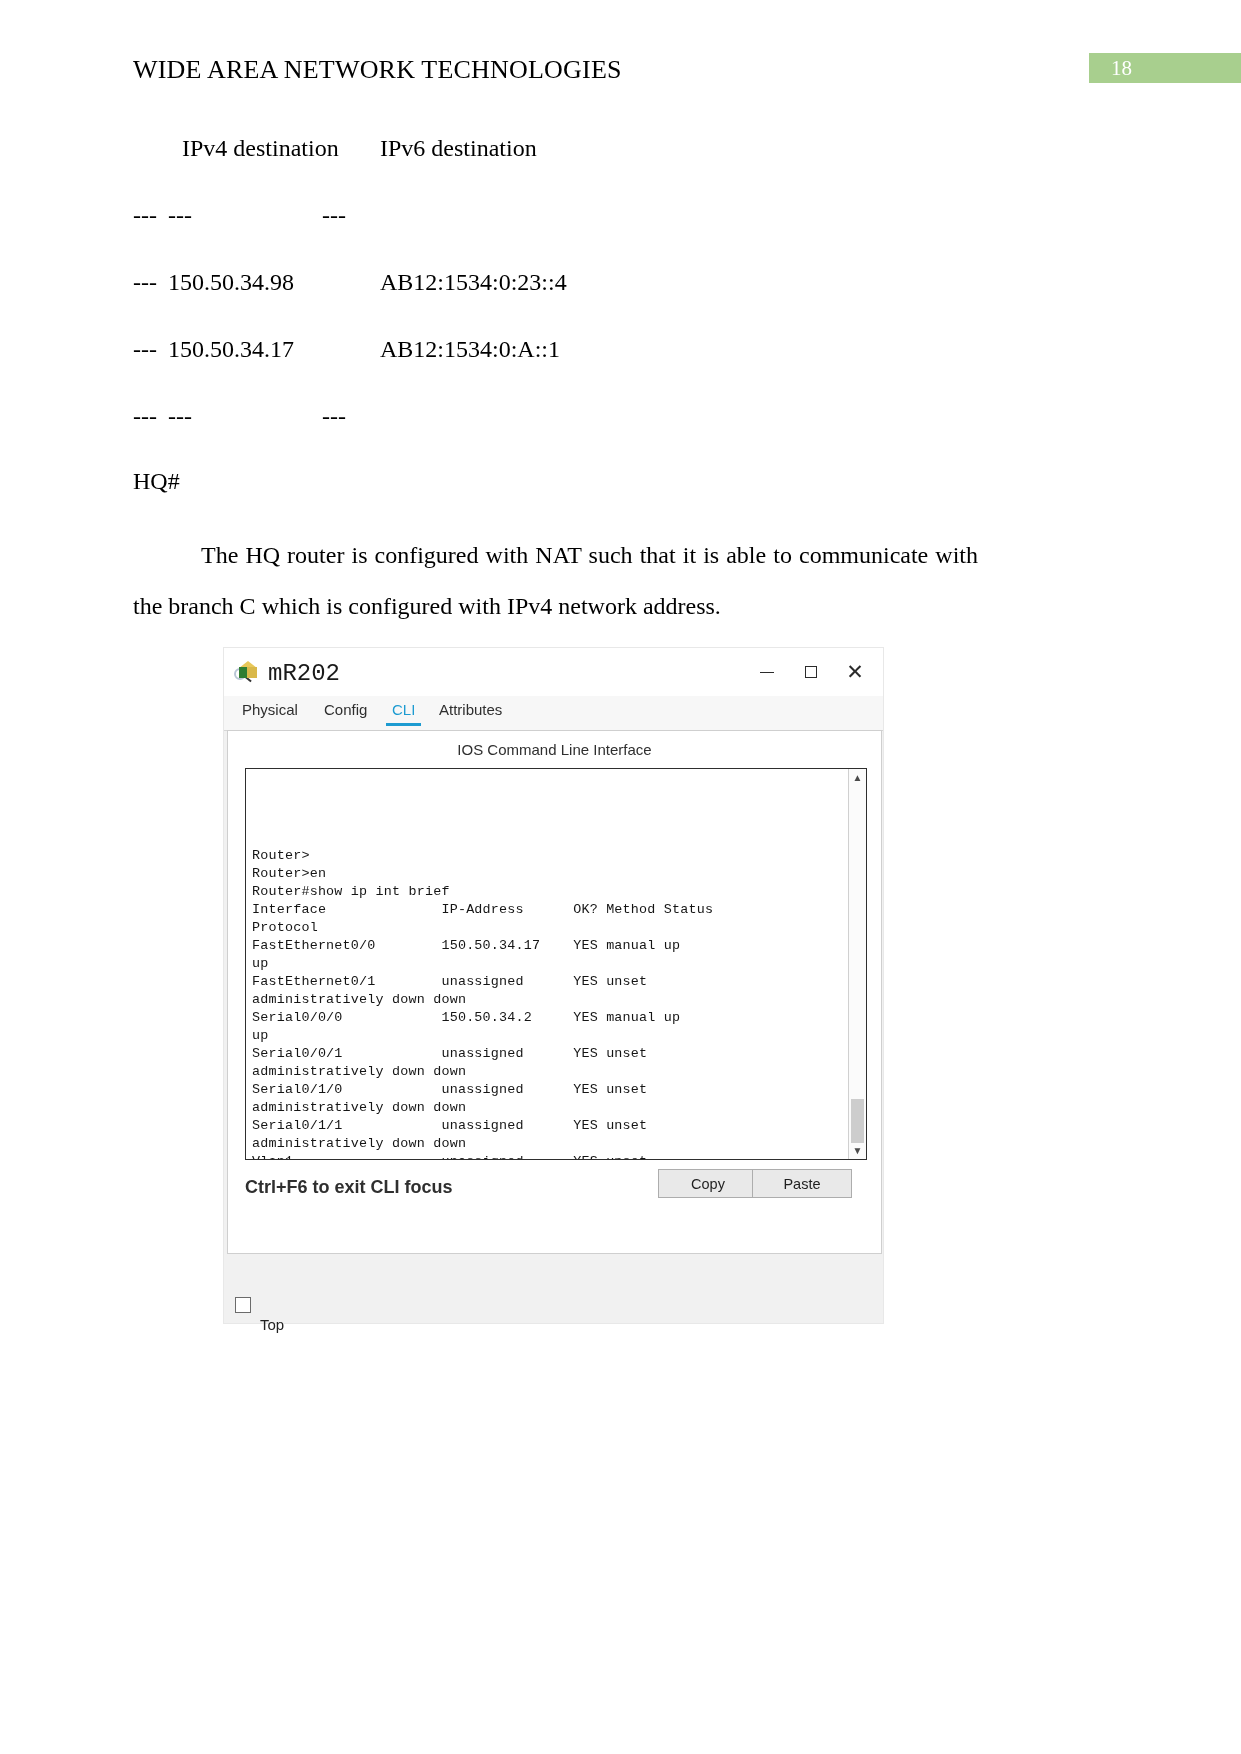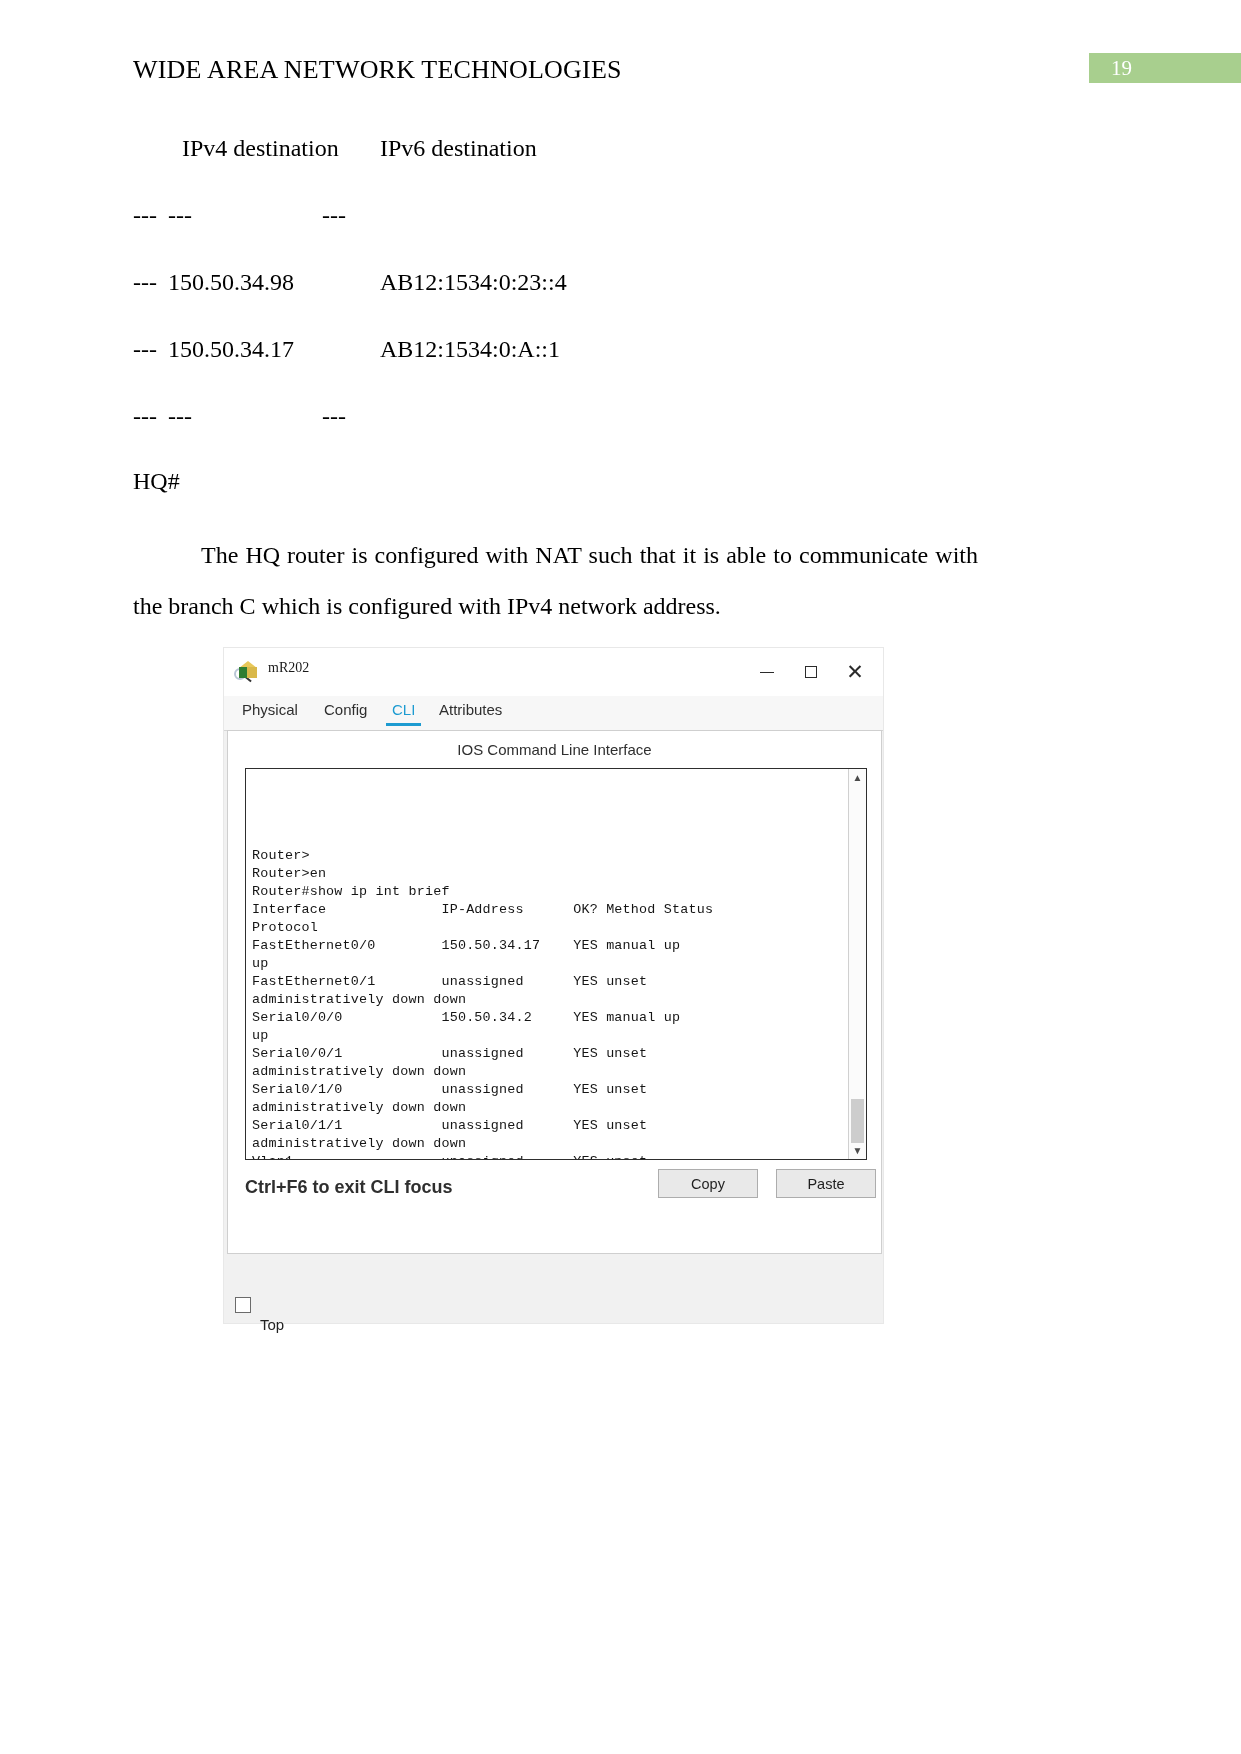--- a/index.html
+++ b/index.html
@@ -137,22 +137,22 @@
     position: absolute;
     left: 10px; top: 19px;
     width: 8px; height: 2px;
     background: #333;
     transform: rotate(40deg);
   }
   .win-title {
     position: absolute;
     left: 44px;
     top: 12px;
-    font-family: Liberation Serif, serif;
-    font-size: 14px;
+    font-family: Liberation Mono, monospace;
+    font-size: 24px;
     color: #1a1a1a;
   }
   .win-controls {
     position: absolute;
     right: 6px;
     top: 0;
     height: 48px;
     display: flex;
     align-items: center;
   }
@@ -315,21 +315,21 @@
     border: 1px solid #adadad;
     box-sizing: border-box;
     font-family: "Liberation Sans", sans-serif;
     font-size: 14.5px;
     color: #1f1f1f;
     display: flex;
     align-items: center;
     justify-content: center;
   }
   .btn-copy  { left: 430px; }
-  .btn-paste { left: 548px; }
+  .btn-paste { left: 524px; }
 
   .footer-row {
     position: absolute;
     left: 3px;
     top: 620px;
     width: 655px;
     height: 40px;
   }
   .chk-wrap {
     position: absolute;
@@ -352,21 +352,21 @@
     color: #222;
     margin-top: 40px;
   }
 </style>
 </head>
 <body>
 
 <div class="page-header">
   <div class="doc-title">WIDE AREA NETWORK TECHNOLOGIES</div>
   <div class="page-number-badge">
-    <span>19</span>
+    <span>18</span>
   </div>
 </div>
 
 <div class="doc-body">
 
   <div class="route-line col-ipv4" style="top:15px;margin-left:14px;">IPv4 destination</div>
   <div class="route-line col-ipv6" style="top:15px;">IPv6 destination</div>
 
   <div class="route-line col-dash" style="top:82px;">---</div>
   <div class="route-line col-ipv4" style="top:82px;">---</div>

